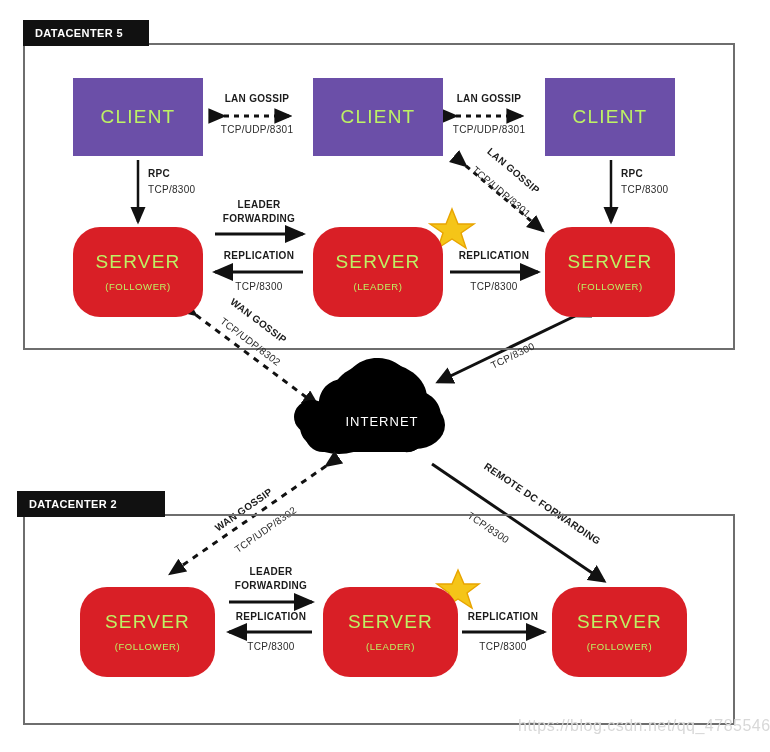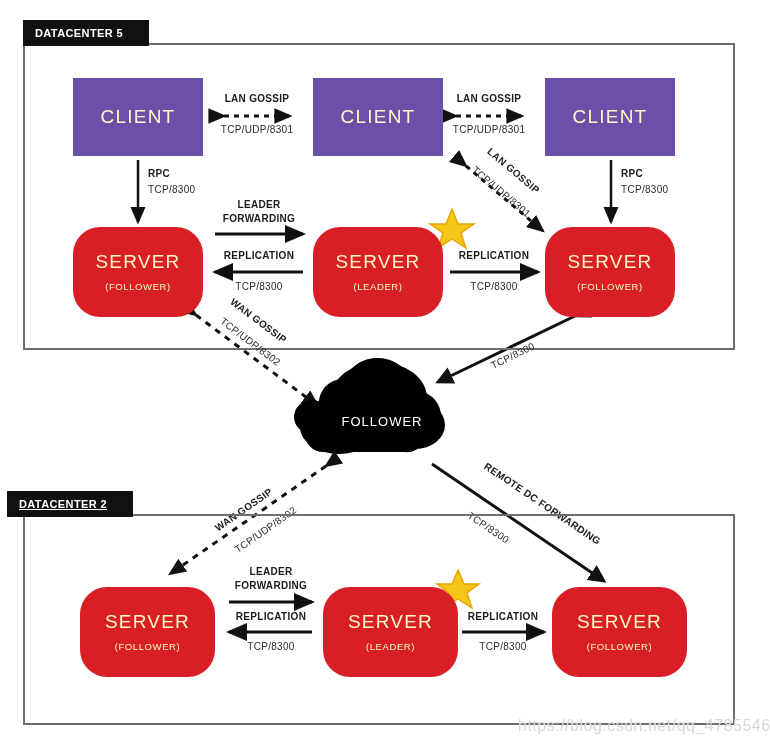--- a/index.html
+++ b/index.html
@@ -36,21 +36,21 @@
     align-items: center;
     height: 26px;
   }
   .node {
     position: absolute;
     box-sizing: border-box;
     display: flex;
     flex-direction: column;
     align-items: center;
     justify-content: center;
-    color: #fef9c3;
+    color: #bef264;
   }
   .node .node-title {
     font-size: 19px;
     font-weight: normal;
     letter-spacing: 1.2px;
     line-height: 1.1;
   }
   .node .node-role {
     font-size: 9.5px;
     letter-spacing: 0.6px;
@@ -266,24 +266,24 @@
   <div class="lbl port rot" style="left:192px; top:336px; width:116px; transform:rotate(37deg);">TCP/UDP/8302</div>
 
   <div class="lbl port rot" style="left:468px; top:350px; width:90px; transform:rotate(-26deg);">TCP/8300</div>
 
   <div class="lbl rot" style="left:194px; top:504px; width:100px; transform:rotate(-35deg);">WAN GOSSIP</div>
   <div class="lbl port rot" style="left:208px; top:524px; width:116px; transform:rotate(-35deg);">TCP/UDP/8302</div>
 
   <div class="lbl rot" style="left:452px; top:498px; width:180px; transform:rotate(34deg);">REMOTE DC FORWARDING</div>
   <div class="lbl port rot" style="left:438px; top:522px; width:100px; transform:rotate(34deg);">TCP/8300</div>
 
-  <div class="cloud-label" style="left:339px; top:414px; width:86px; text-align:center;">FOLLOWER</div>
+  <div class="cloud-label" style="left:339px; top:414px; width:86px; text-align:center;">INTERNET</div>
 
   <div class="dc-frame" style="left:23px; top:514px; width:712px; height:211px;"></div>
-  <div class="dc-tab" style="left:7px; top:491px; width:126px;text-decoration:underline;">
+  <div class="dc-tab" style="left:17px; top:491px; width:148px;">
     <span>DATACENTER 2</span>
   </div>
 
   <div class="node server" style="left:80px; top:587px; width:135px; height:90px;">
     <div class="node-title">SERVER</div>
     <div class="node-role">(FOLLOWER)</div>
   </div>
   <div class="node server" style="left:323px; top:587px; width:135px; height:90px;">
     <div class="node-title">SERVER</div>
     <div class="node-role">(LEADER)</div>

